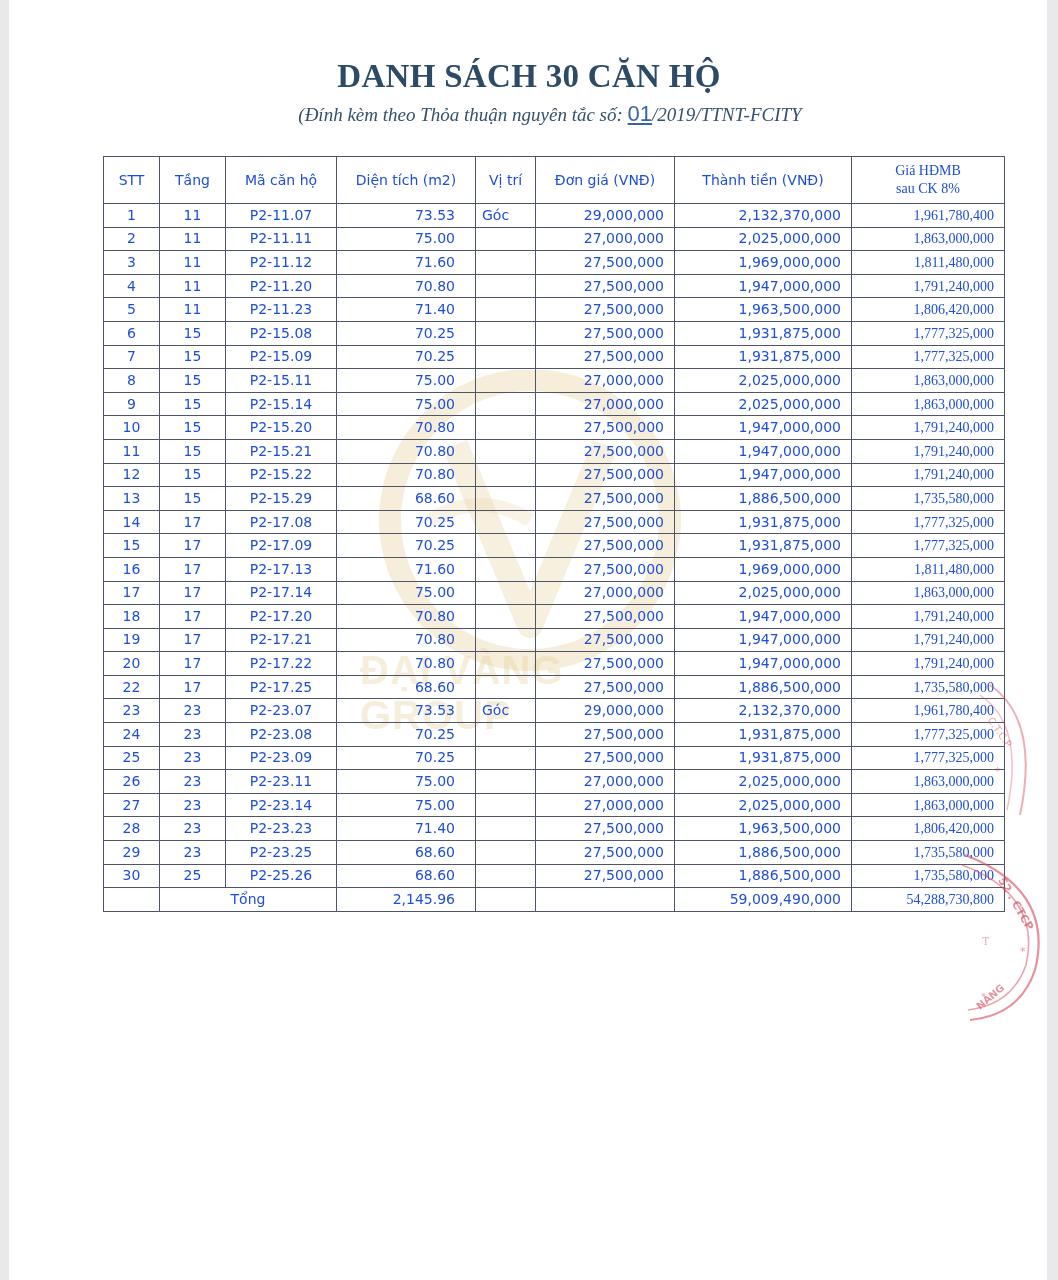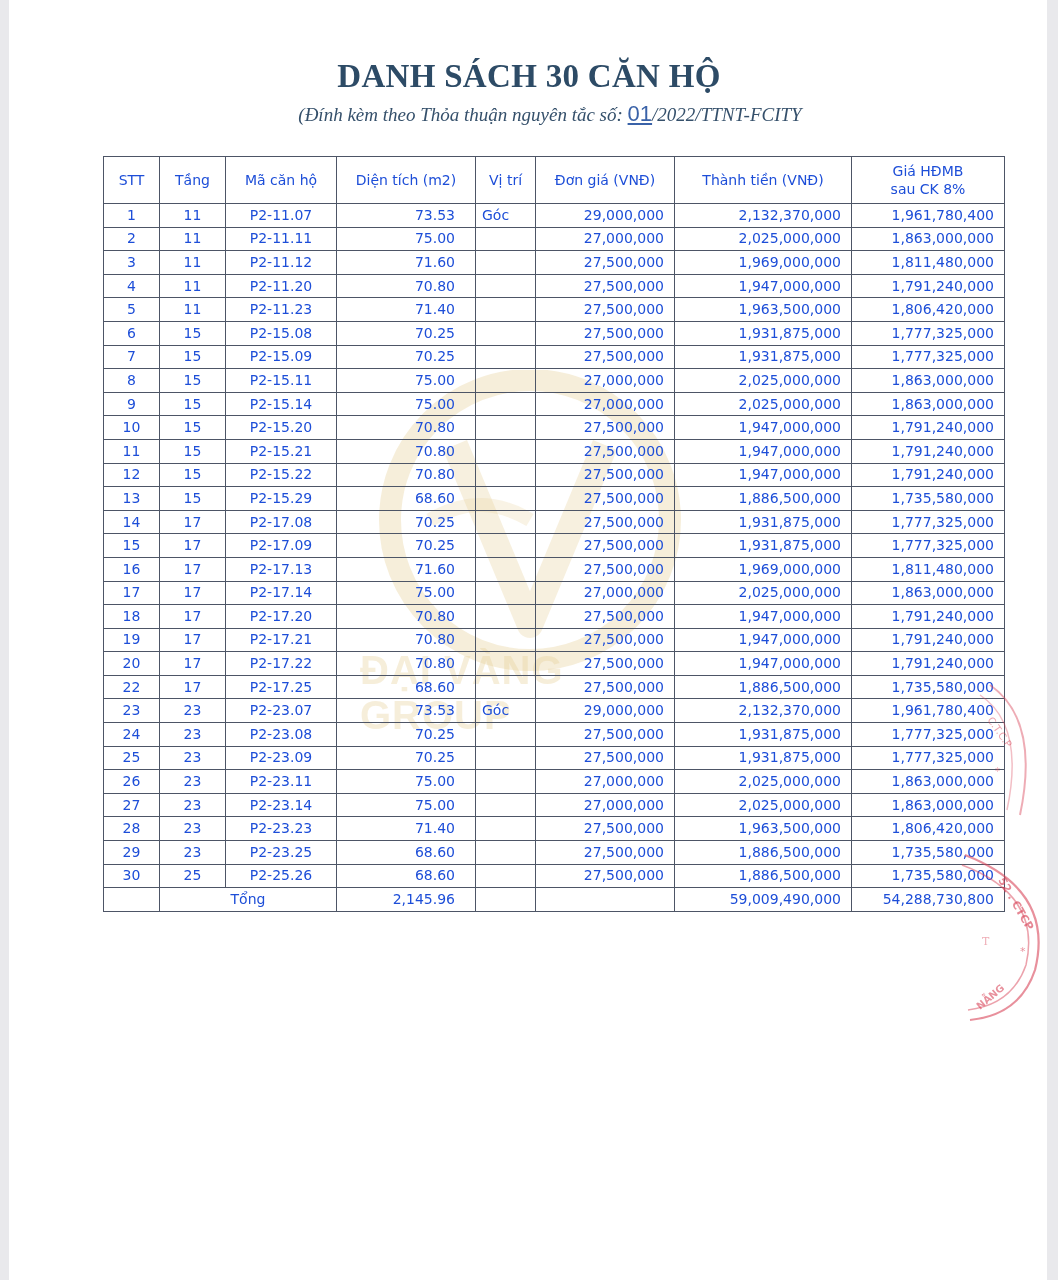--- a/index.html
+++ b/index.html
@@ -43,21 +43,21 @@
     }
     table.apt th { height: 46px; text-align: center; line-height: 18px; }
     table.apt td { line-height: 21px; }
     .c-stt { width: 47px; text-align: center; }
     .c-floor { width: 57px; text-align: center; }
     .c-code { width: 102px; text-align: center; }
     .c-area { width: 114px; text-align: right; padding-right: 20px !important; }
     .c-pos { width: 49px; text-align: left; padding-left: 6px !important; }
     .c-unit { width: 124px; text-align: right; padding-right: 10px !important; }
     .c-total { width: 162px; text-align: right; padding-right: 10px !important; }
-    .c-disc { width: 138px; text-align: right; padding-right: 10px !important; }
+    .c-disc { width: 138px; text-align: right; padding-right: 10px !important; font-family: Liberation Serif, serif; }
     tr.sum td { height: 23px; }
     .sum-label { text-align: center; }
 
     .watermark {
       position: absolute; left: 360px; top: 370px; width: 340px; height: 330px;
       z-index: 1; pointer-events: none;
     }
     .wm-text {
       position: absolute; left: 360px; top: 648px; width: 340px;
       text-align: left; font-family: "Liberation Sans", sans-serif; font-weight: bold;
@@ -67,21 +67,21 @@
     .stamp {
       position: absolute; z-index: 3; pointer-events: none;
     }
   </style>
 </head>
 <body>
 
 <div class="page"></div>
 
 <div class="title">DANH SÁCH 30 CĂN HỘ</div>
-<div class="subtitle"><span>(Đính kèm theo Thỏa thuận nguyên tắc số: </span><span class="num">01</span><span>/2022/TTNT-FCITY</span></div>
+<div class="subtitle"><span>(Đính kèm theo Thỏa thuận nguyên tắc số: </span><span class="num">01</span><span>/2019/TTNT-FCITY</span></div>
 
 <svg class="watermark" viewBox="0 0 340 330">
   <circle cx="170" cy="150" r="140" fill="none" stroke="rgba(230,206,150,0.35)" stroke-width="22"></circle>
   <path d="M95 75 L170 255 L245 75" fill="none" stroke="rgba(230,206,150,0.30)" stroke-width="26" stroke-linejoin="round"></path>
   <path d="M70 150 Q120 120 170 150" fill="none" stroke="rgba(230,206,150,0.25)" stroke-width="14"></path>
 </svg>
 <div class="wm-text">ĐẠI VÀNG GROUP</div>
 
 <table class="apt">
   <thead>

